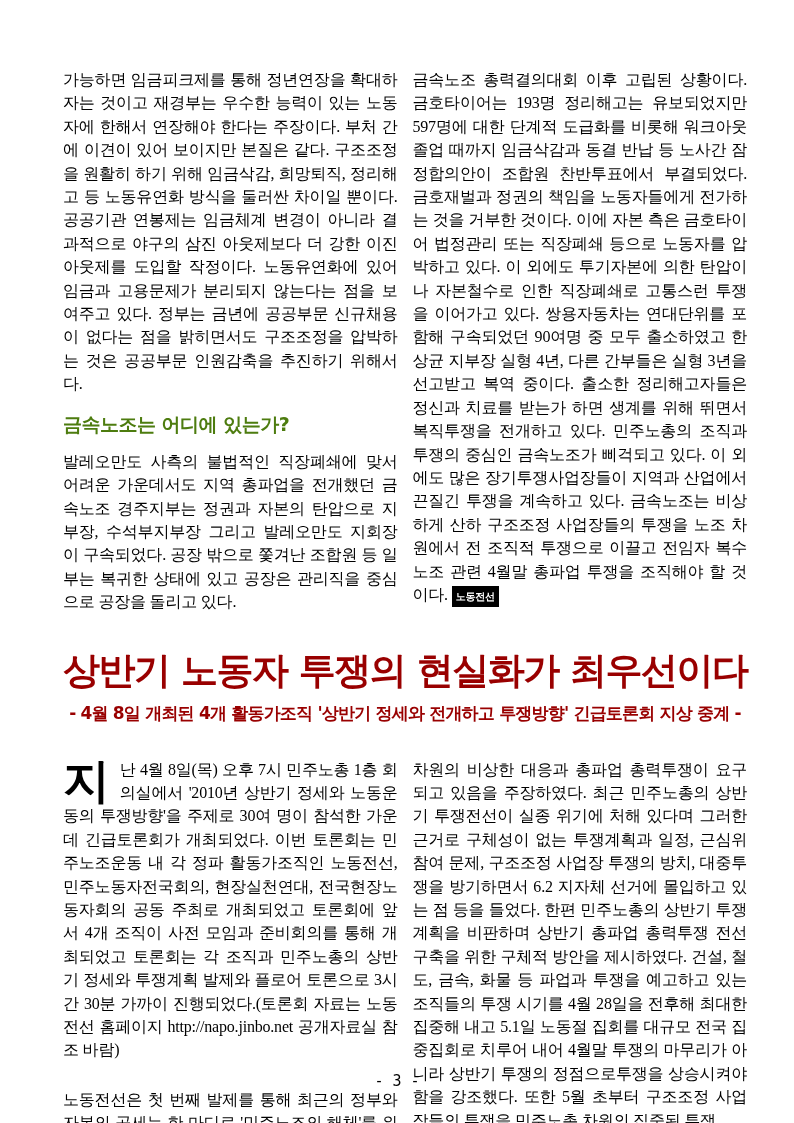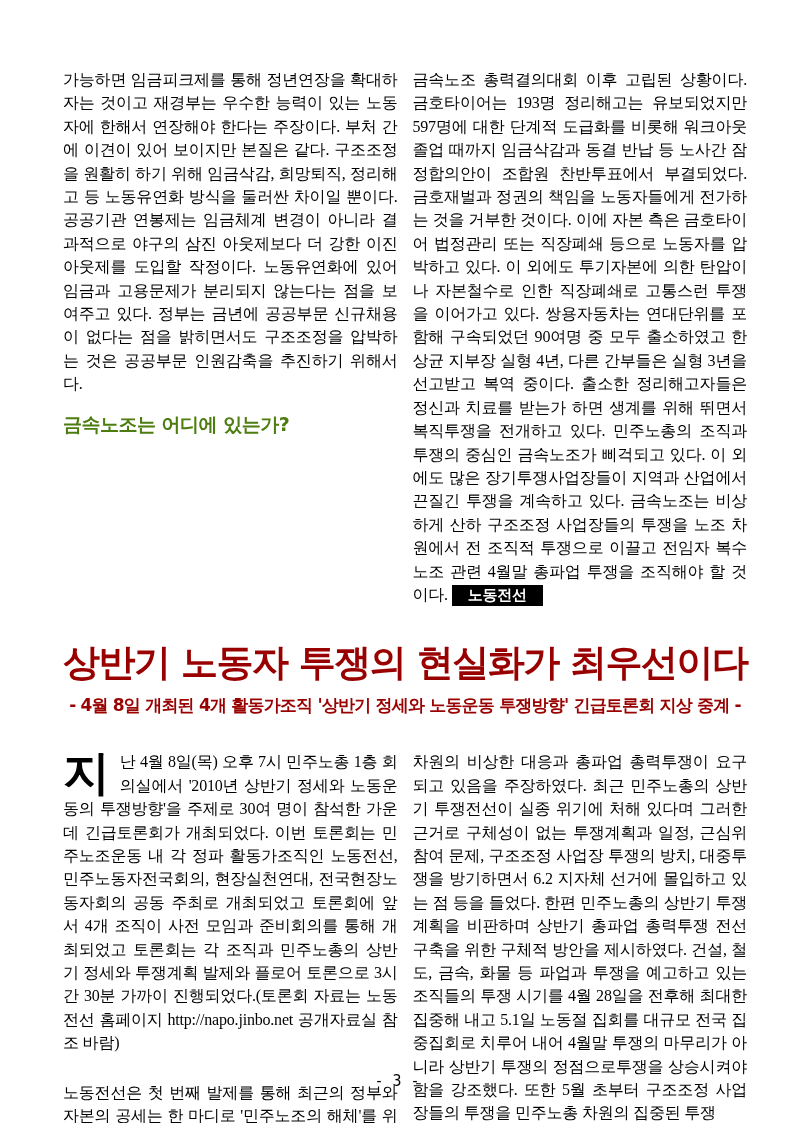--- a/index.html
+++ b/index.html
@@ -44,23 +44,23 @@
     font-weight: bold;
     color: #4d7c0f;
     letter-spacing: -0.5px;
   }
   .badge {
     display: inline-block;
     background: #000000;
     color: #ffffff;
     font-family: "DejaVu Sans", "Liberation Sans", sans-serif;
     font-weight: bold;
-    font-size: 15px;
+    font-size: 10px;
     line-height: 19px;
-    padding: 1px 16px;
+    padding: 1px 4px;
     vertical-align: baseline;
   }
   .headline-block {
     margin-top: 34px;
     text-align: center;
   }
   .headline {
     margin: 0;
     font-family: "DejaVu Sans", "Liberation Sans", sans-serif;
     font-size: 37px;
@@ -105,29 +105,30 @@
 </style>
 </head>
 <body>
 
 <div class="page">
 
   <div class="columns top-section">
     <div class="col">
       <p class="body-para">가능하면 임금피크제를 통해 정년연장을 확대하자는 것이고 재경부는 우수한 능력이 있는 노동자에 한해서 연장해야 한다는 주장이다. 부처 간에 이견이 있어 보이지만 본질은 같다. 구조조정을 원활히 하기 위해 임금삭감, 희망퇴직, 정리해고 등 노동유연화 방식을 둘러싼 차이일 뿐이다. 공공기관 연봉제는 임금체계 변경이 아니라 결과적으로 야구의 삼진 아웃제보다 더 강한 이진아웃제를 도입할 작정이다. 노동유연화에 있어 임금과 고용문제가 분리되지 않는다는 점을 보여주고 있다. 정부는 금년에 공공부문 신규채용이 없다는 점을 밝히면서도 구조조정을 압박하는 것은 공공부문 인원감축을 추진하기 위해서다.</p>
       <h2 class="subhead">금속노조는 어디에 있는가?</h2>
+      <p class="body-para">발레오만도 사측의 불법적인 직장폐쇄에 맞서 어려운 가운데서도 지역 총파업을 전개했던 금속노조 경주지부는 정권과 자본의 탄압으로 지부장, 수석부지부장 그리고 발레오만도 지회장이 구속되었다. 공장 밖으로 쫓겨난 조합원 등 일부는 복귀한 상태에 있고 공장은 관리직을 중심으로 공장을 돌리고 있다.</p>
     </div>
     <div class="col">
       <p class="body-para"><span>금속노조 총력결의대회 이후 고립된 상황이다. 금호타이어는 193명 정리해고는 유보되었지만 597명에 대한 단계적 도급화를 비롯해 워크아웃 졸업 때까지 임금삭감과 동결 반납 등 노사간 잠정합의안이 조합원 찬반투표에서 부결되었다. 금호재벌과 정권의 책임을 노동자들에게 전가하는 것을 거부한 것이다. 이에 자본 측은 금호타이어 법정관리 또는 직장폐쇄 등으로 노동자를 압박하고 있다. 이 외에도 투기자본에 의한 탄압이나 자본철수로 인한 직장폐쇄로 고통스런 투쟁을 이어가고 있다. 쌍용자동차는 연대단위를 포함해 구속되었던 90여명 중 모두 출소하였고 한상균 지부장 실형 4년, 다른 간부들은 실형 3년을 선고받고 복역 중이다. 출소한 정리해고자들은 정신과 치료를 받는가 하면 생계를 위해 뛰면서 복직투쟁을 전개하고 있다. 민주노총의 조직과 투쟁의 중심인 금속노조가 삐걱되고 있다. 이 외에도 많은 장기투쟁사업장들이 지역과 산업에서 끈질긴 투쟁을 계속하고 있다. 금속노조는 비상하게 산하 구조조정 사업장들의 투쟁을 노조 차원에서 전 조직적 투쟁으로 이끌고 전임자 복수노조 관련 4월말 총파업 투쟁을 조직해야 할 것이다.</span> <span class="badge">노동전선</span></p>
     </div>
   </div>
 
   <div class="headline-block">
     <h1 class="headline">상반기 노동자 투쟁의 현실화가 최우선이다</h1>
-    <div class="headline-sub">- 4월 8일 개최된 4개 활동가조직 '상반기 정세와 노동운동 투쟁방향' 긴급토론회 지상 중계 -</div>
+    <div class="headline-sub">- 4월 8일 개최된 4개 활동가조직 '상반기 정세와 전개하고 투쟁방향' 긴급토론회 지상 중계 -</div>
   </div>
 
   <div class="columns bottom-section">
     <div class="col">
       <p class="body-para"><span class="dropcap">지</span><span>난 4월 8일(목) 오후 7시 민주노총 1층 회의실에서 '2010년 상반기 정세와 노동운동의 투쟁방향'을 주제로 30여 명이 참석한 가운데 긴급토론회가 개최되었다. 이번 토론회는 민주노조운동 내 각 정파 활동가조직인 노동전선, 민주노동자전국회의, 현장실천연대, 전국현장노동자회의 공동 주최로 개최되었고 토론회에 앞서 4개 조직이 사전 모임과 준비회의를 통해 개최되었고 토론회는 각 조직과 민주노총의 상반기 정세와 투쟁계획 발제와 플로어 토론으로 3시간 30분 가까이 진행되었다.(토론회 자료는 노동전선 홈페이지 http://napo.jinbo.net 공개자료실 참조 바람)</span></p>
       <p class="body-para">노동전선은 첫 번째 발제를 통해 최근의 정부와 자본의 공세는 한 마디로 '민주노조의 해체'를 위한 목적의식적 탄압이라며 4월말~5월 중순까지 민주노총</p>
     </div>
     <div class="col">
       <p class="body-para">차원의 비상한 대응과 총파업 총력투쟁이 요구되고 있음을 주장하였다. 최근 민주노총의 상반기 투쟁전선이 실종 위기에 처해 있다며 그러한 근거로 구체성이 없는 투쟁계획과 일정, 근심위 참여 문제, 구조조정 사업장 투쟁의 방치, 대중투쟁을 방기하면서 6.2 지자체 선거에 몰입하고 있는 점 등을 들었다. 한편 민주노총의 상반기 투쟁계획을 비판하며 상반기 총파업 총력투쟁 전선 구축을 위한 구체적 방안을 제시하였다. 건설, 철도, 금속, 화물 등 파업과 투쟁을 예고하고 있는 조직들의 투쟁 시기를 4월 28일을 전후해 최대한 집중해 내고 5.1일 노동절 집회를 대규모 전국 집중집회로 치루어 내어 4월말 투쟁의 마무리가 아니라 상반기 투쟁의 정점으로투쟁을 상승시켜야 함을 강조했다. 또한 5월 초부터 구조조정 사업장들의 투쟁을 민주노총 차원의 집중된 투쟁</p>
     </div>

